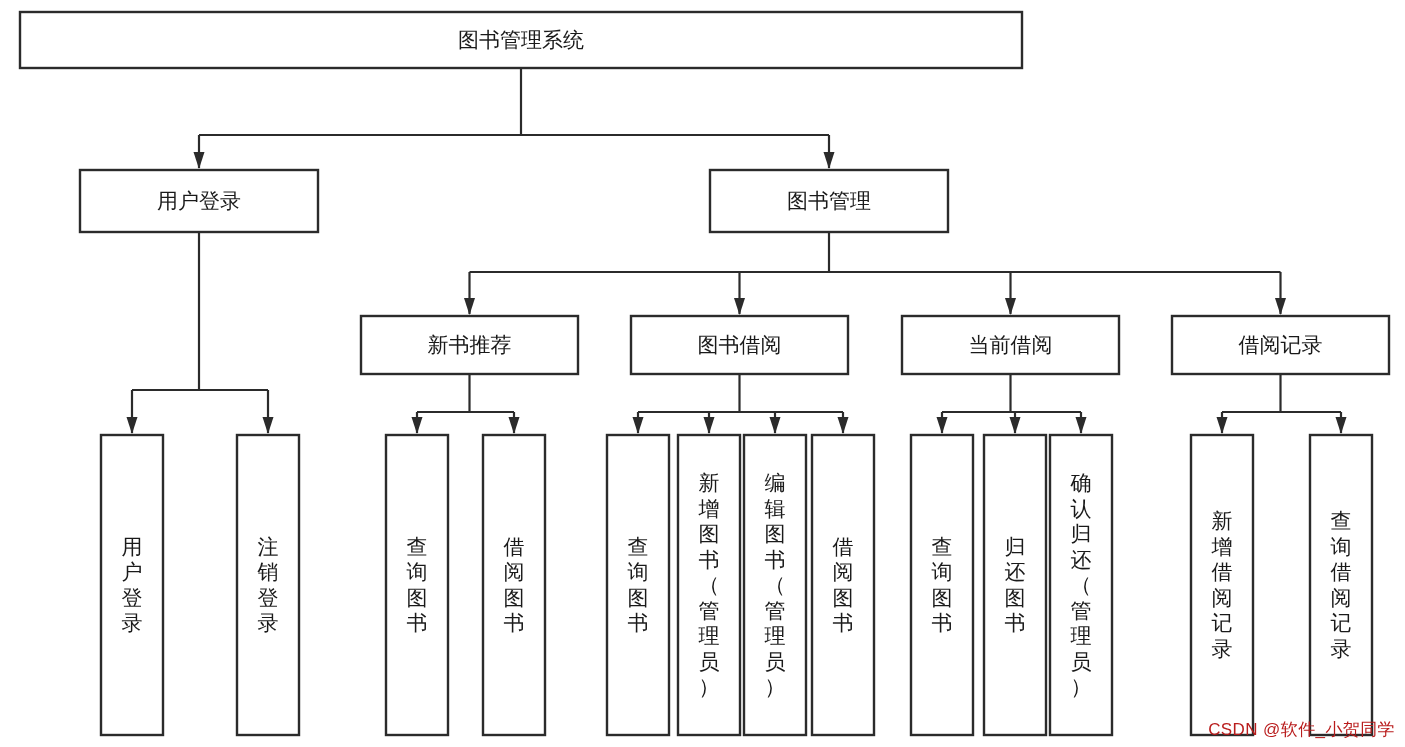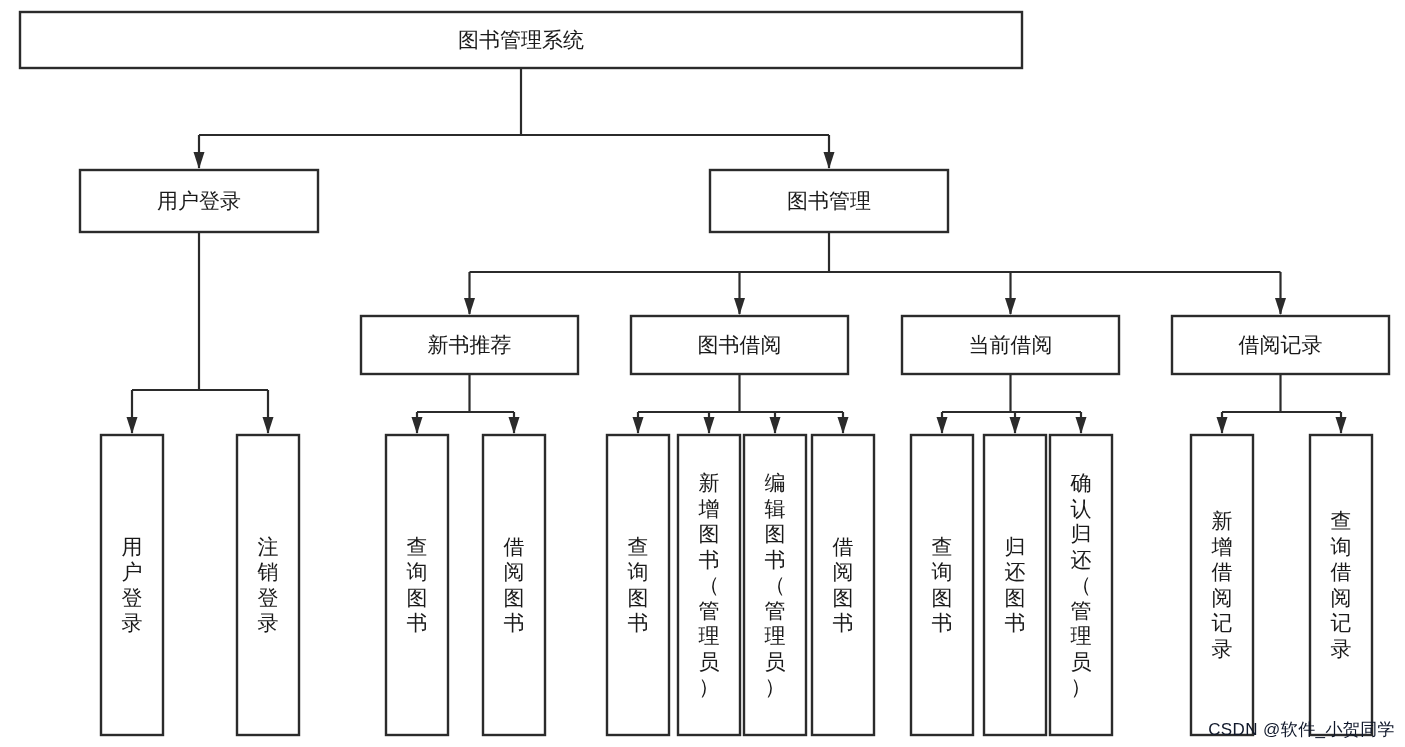--- a/index.html
+++ b/index.html
@@ -53,21 +53,21 @@
     font-size: 21px;
     fill: #1a1a1a;
     text-anchor: middle;
   }
   .watermark {
     position: absolute;
     right: 10px;
     bottom: 6px;
     font-family: "Liberation Sans", "DejaVu Sans", sans-serif;
     font-size: 17px;
-    color: #0f172a;
+    color: #b91c1c;
     letter-spacing: 0.4px;
     white-space: nowrap;
     user-select: none;
   }
 </style>
 </head>
 <body>
 
 <div id="diagram-root">
   <svg id="tree-svg" viewBox="0 0 1405 747" xmlns="http://www.w3.org/2000/svg">

